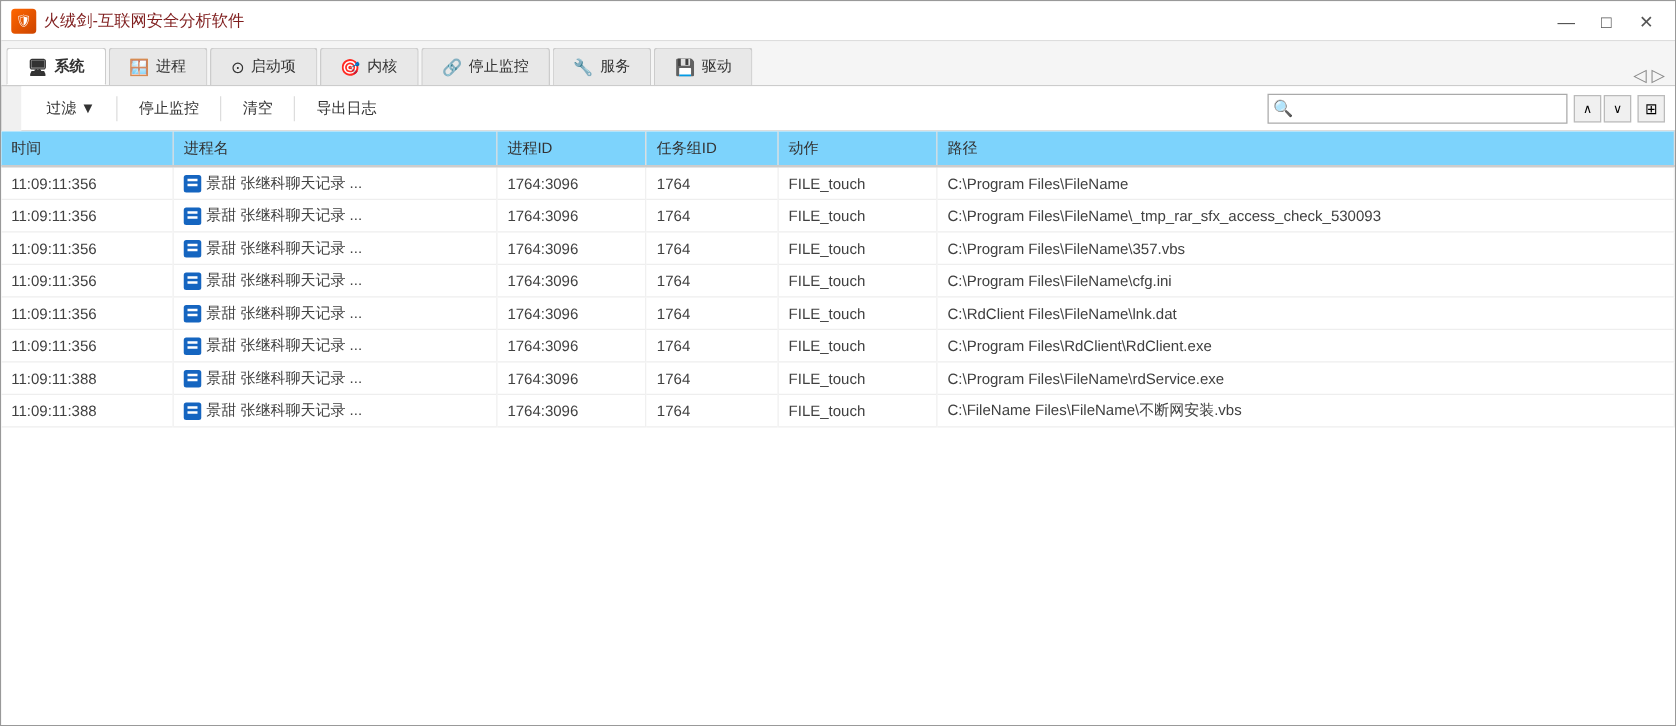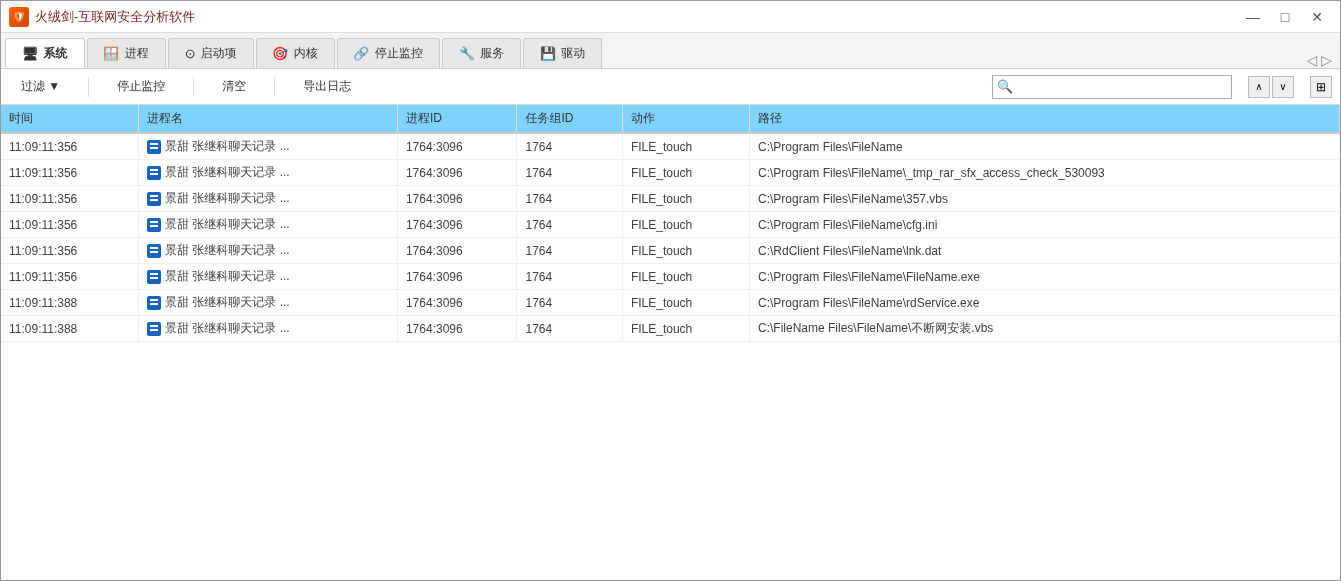--- a/index.html
+++ b/index.html
@@ -96,23 +96,24 @@
     .tab-icon {
       font-size: 13px;
     }
 
     .toolbar {
       background: #fff;
       height: 36px;
       display: flex;
       align-items: center;
       padding: 0 8px;
-      gap: 12px;
+      gap: 1px;
       border-bottom: 1px solid #ddd;
       flex-shrink: 0;
+      margin-left: 16px;
     }
     .toolbar-btn {
       height: 26px;
       padding: 0 12px;
       border: none;
       background: transparent;
       cursor: pointer;
       font-size: 12px;
       color: #333;
       display: flex;
@@ -322,21 +323,21 @@
             <td>1764</td>
             <td>FILE_touch</td>
             <td>C:\RdClient Files\FileName\lnk.dat</td>
           </tr>
           <tr>
             <td>11:09:11:356</td>
             <td><span style="display: inline-block; width: 14px; height: 14px; background: rgb(21, 101, 192); border-radius: 2px; margin-right: 4px; vertical-align: middle; position: relative;"><span style="display: block; width: 8px; height: 2px; background: white; position: absolute; top: 3px; left: 3px;"></span><span style="display: block; width: 8px; height: 2px; background: white; position: absolute; top: 7px; left: 3px;"></span></span>景甜 张继科聊天记录 ...</td>
             <td>1764:3096</td>
             <td>1764</td>
             <td>FILE_touch</td>
-            <td>C:\Program Files\FileName\FileName.exe</td>
+            <td>C:\Program Files\RdClient\RdClient.exe</td>
           </tr>
           <tr>
             <td>11:09:11:388</td>
             <td><span style="display: inline-block; width: 14px; height: 14px; background: rgb(21, 101, 192); border-radius: 2px; margin-right: 4px; vertical-align: middle; position: relative;"><span style="display: block; width: 8px; height: 2px; background: white; position: absolute; top: 3px; left: 3px;"></span><span style="display: block; width: 8px; height: 2px; background: white; position: absolute; top: 7px; left: 3px;"></span></span>景甜 张继科聊天记录 ...</td>
             <td>1764:3096</td>
             <td>1764</td>
             <td>FILE_touch</td>
             <td>C:\Program Files\FileName\rdService.exe</td>
           </tr>
           <tr>

